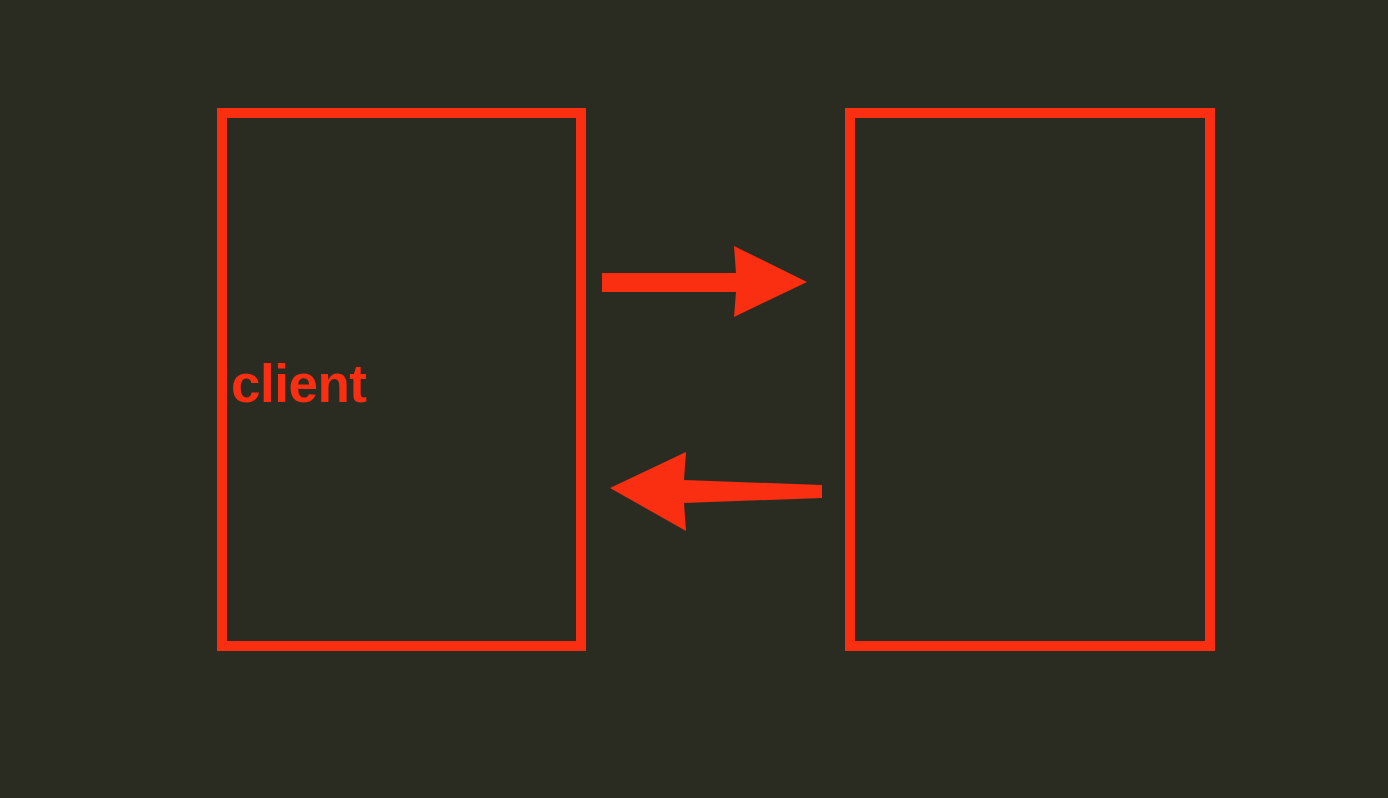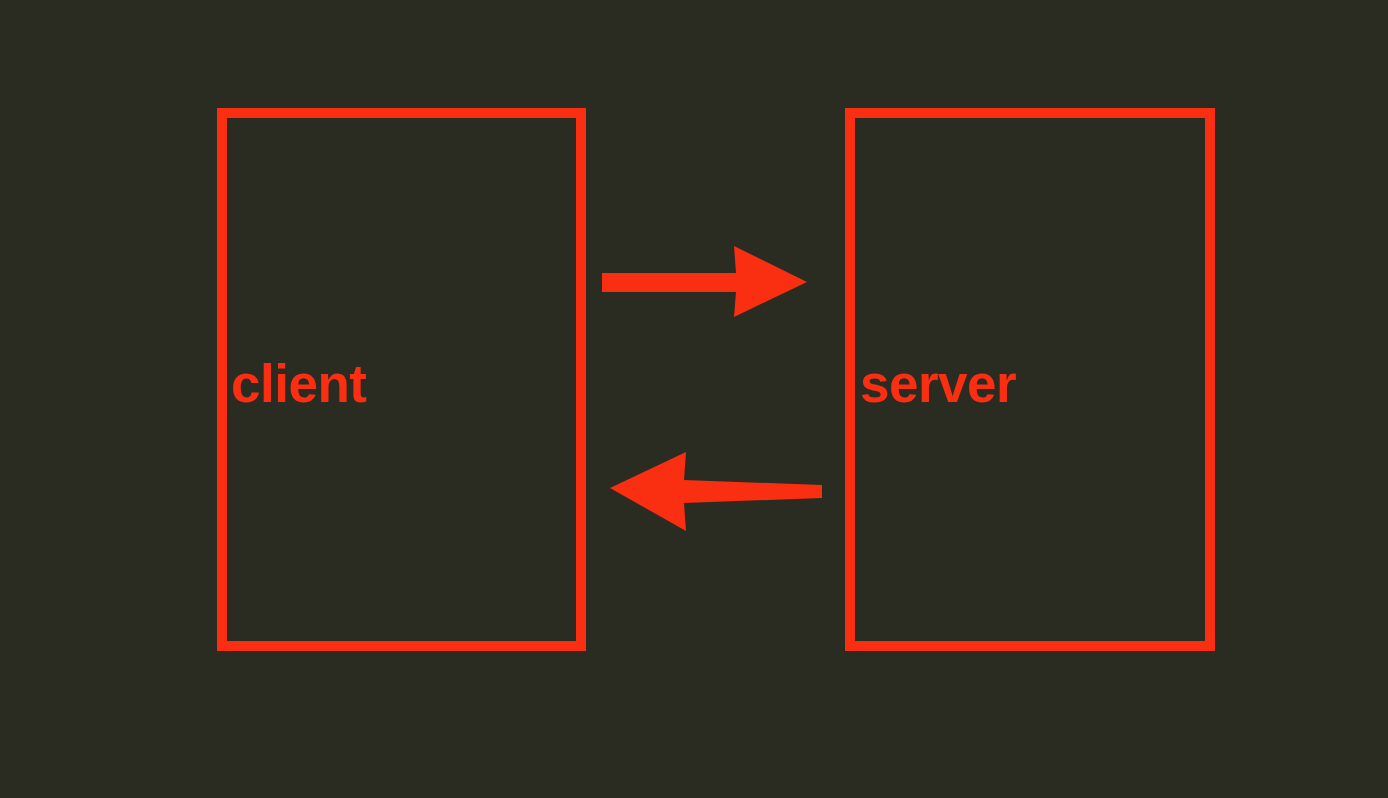--- a/index.html
+++ b/index.html
@@ -72,21 +72,20 @@
 </style>
 </head>
 <body style="background: rgb(42, 44, 34);">
 
 <div id="canvas" style="width: 1388px; height: 798px; background: rgb(42, 44, 34);">
 
   <div id="client-box" class="node-box" style="left: 217px; top: 108px; width: 369px; height: 543px; border-width: 10px; border-color: rgb(250, 46, 17);"></div>
   <div id="client-label" class="node-label" style="left: 231px; top: 357px; color: rgb(250, 46, 17);">client</div>
 
   <div id="server-box" class="node-box" style="left: 845px; top: 108px; width: 370px; height: 543px; border-width: 10px; border-color: rgb(250, 46, 17);"></div>
-  <div id="server-label" class="node-label" style="left: 860px; top: 357px; color: rgb(250, 46, 17);">server</div>
 
   <svg id="arrow-layer" viewBox="0 0 1388 798" width="1388" height="798">
     <g>
       <path class="arrow-shape" d="M 602,273 L 736,273 L 734,246 L 807,282 L 734,317 L 736,292 L 602,292 Z" fill="#fa2e11"></path>
     </g>
     <g>
       <path class="arrow-shape" d="M 822,485 L 684,480 L 686,452 L 610,488 L 686,531 L 684,503 L 822,498 Z" fill="#fa2e11"></path>
     </g>
   </svg>
 

